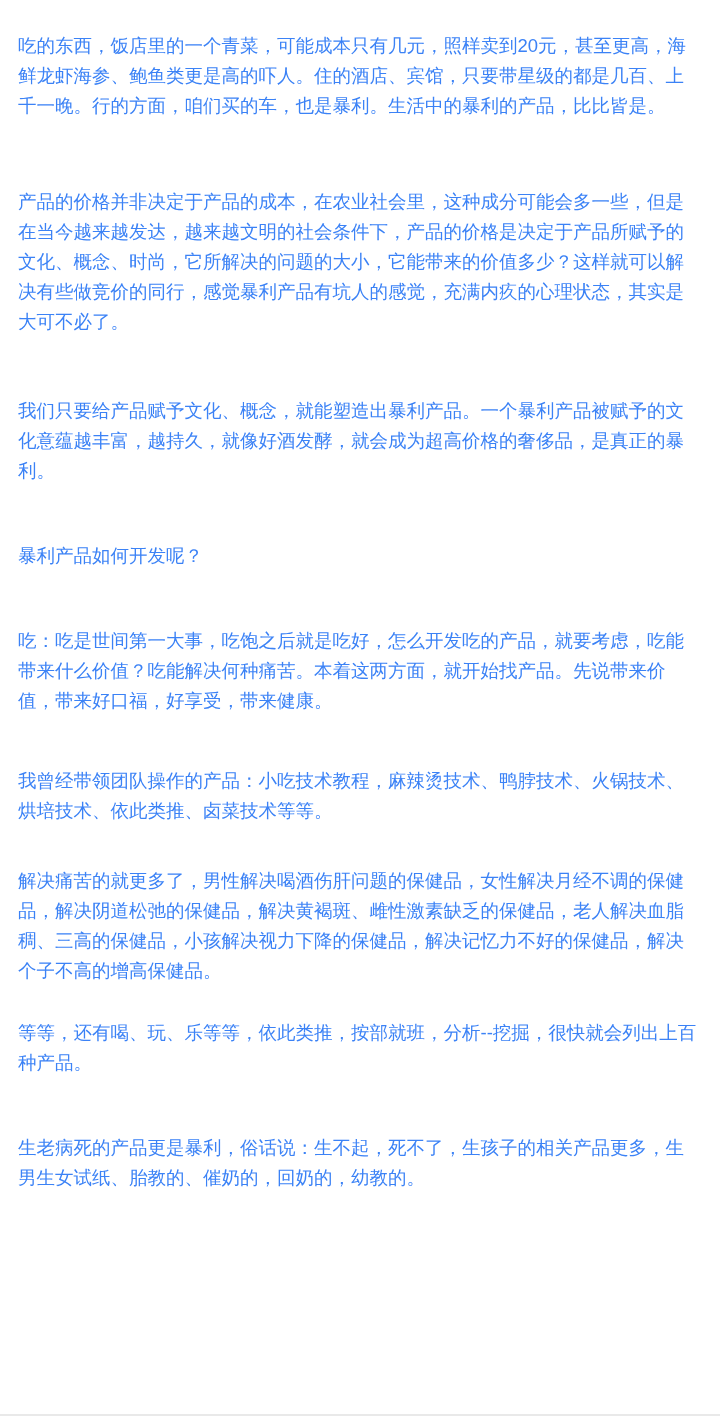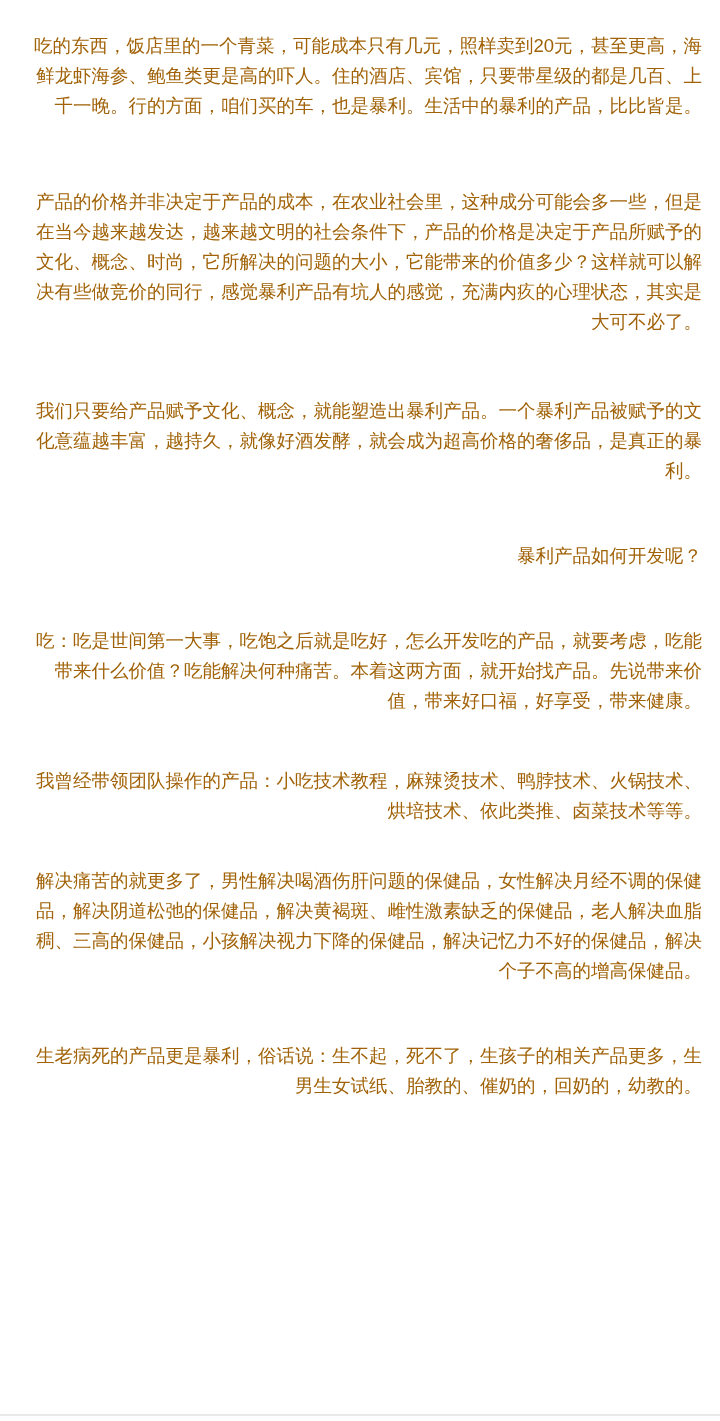--- a/index.html
+++ b/index.html
@@ -20,22 +20,22 @@
     height: 1421px;
     background: #ffffff;
   }
   .content {
     padding: 31px 18px 0 18px;
   }
   .para {
     margin: 0;
     font-size: 18.5px;
     line-height: 30px;
-    color: #a16207;
-    text-align: right;
+    color: #3b82f6;
+    text-align: left;
     letter-spacing: 0;
     word-break: break-all;
   }
   .mt-66 { margin-top: 66px; }
   .mt-59 { margin-top: 59px; }
   .mt-55 { margin-top: 55px; }
   .mt-50 { margin-top: 50px; }
   .mt-60 { margin-top: 40px; }
   .mt-28 { margin-top: 28px; }
   .mt-32 { margin-top: 32px; }
@@ -63,19 +63,20 @@
 
 <div class="page">
   <div class="content">
     <p class="para">吃的东西，饭店里的一个青菜，可能成本只有几元，照样卖到20元，甚至更高，海鲜龙虾海参、鲍鱼类更是高的吓人。住的酒店、宾馆，只要带星级的都是几百、上千一晚。行的方面，咱们买的车，也是暴利。生活中的暴利的产品，比比皆是。</p>
     <p class="para mt-66">产品的价格并非决定于产品的成本，在农业社会里，这种成分可能会多一些，但是在当今越来越发达，越来越文明的社会条件下，产品的价格是决定于产品所赋予的文化、概念、时尚，它所解决的问题的大小，它能带来的价值多少？这样就可以解决有些做竞价的同行，感觉暴利产品有坑人的感觉，充满内疚的心理状态，其实是大可不必了。</p>
     <p class="para mt-59">我们只要给产品赋予文化、概念，就能塑造出暴利产品。一个暴利产品被赋予的文化意蕴越丰富，越持久，就像好酒发酵，就会成为超高价格的奢侈品，是真正的暴利。</p>
     <p class="para mt-55">暴利产品如何开发呢？</p>
     <p class="para mt-55">吃：吃是世间第一大事，吃饱之后就是吃好，怎么开发吃的产品，就要考虑，吃能带来什么价值？吃能解决何种痛苦。本着这两方面，就开始找产品。先说带来价值，带来好口福，好享受，带来健康。</p>
     <p class="para mt-50">我曾经带领团队操作的产品：小吃技术教程，麻辣烫技术、鸭脖技术、火锅技术、烘培技术、依此类推、卤菜技术等等。</p>
     <p class="para mt-60">解决痛苦的就更多了，男性解决喝酒伤肝问题的保健品，女性解决月经不调的保健品，解决阴道松弛的保健品，解决黄褐斑、雌性激素缺乏的保健品，老人解决血脂稠、三高的保健品，小孩解决视力下降的保健品，解决记忆力不好的保健品，解决个子不高的增高保健品。</p>
+    <p class="para mt-32">等等，还有喝、玩、乐等等，依此类推，按部就班，分析--挖掘，很快就会列出上百种产品。</p>
     <p class="para mt-55">生老病死的产品更是暴利，俗话说：生不起，死不了，生孩子的相关产品更多，生男生女试纸、胎教的、催奶的，回奶的，幼教的。</p>
   </div>
 
   <div class="watermark">知乎 @指岸诚</div>
 
   <div class="divider"></div>
 </div>
 
 </body></html>

